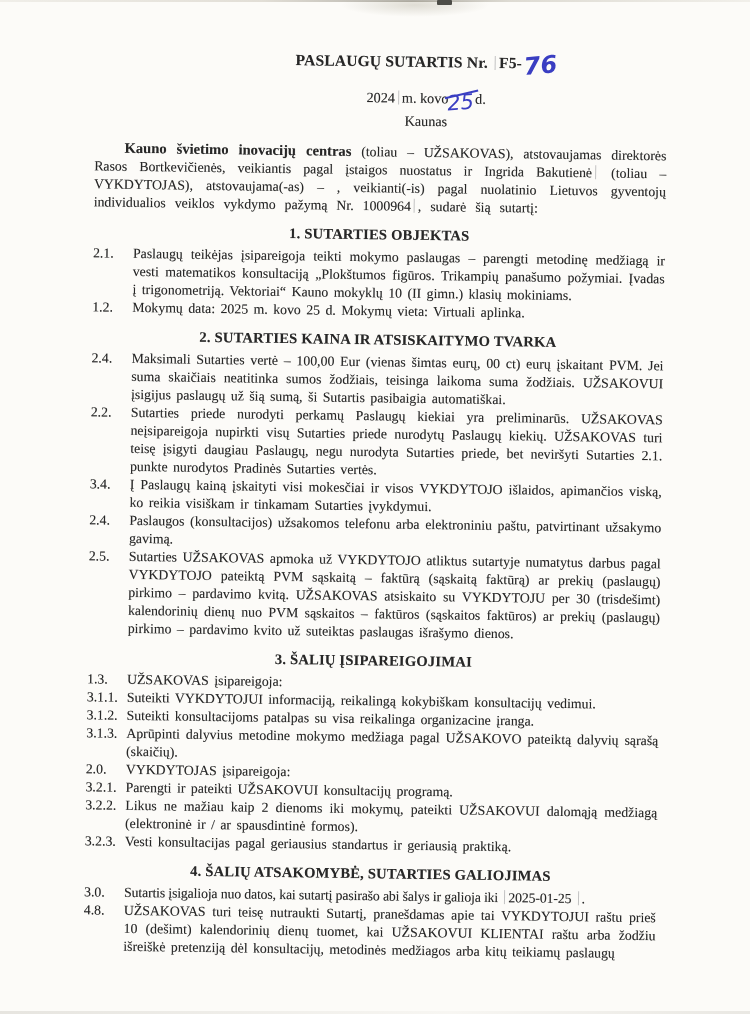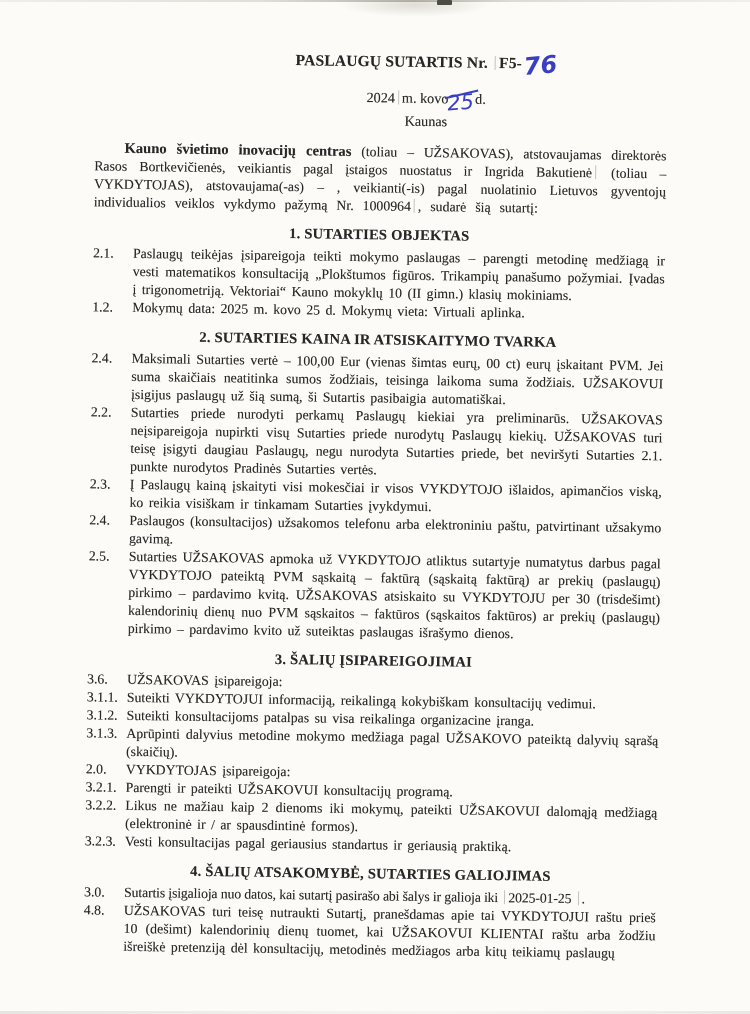--- a/index.html
+++ b/index.html
@@ -127,37 +127,37 @@
       <h2>2. SUTARTIES KAINA IR ATSISKAITYMO TVARKA</h2>
       <div class="clause">
           <span class="num">2.4.</span>
           <div class="ctext">Maksimali Sutarties vertė – 100,00 Eur (vienas šimtas eurų, 00 ct) eurų įskaitant PVM. Jei suma skaičiais neatitinka sumos žodžiais, teisinga laikoma suma žodžiais. UŽSAKOVUI įsigijus paslaugų už šią sumą, ši Sutartis pasibaigia automatiškai.</div>
         </div>
       <div class="clause">
           <span class="num">2.2.</span>
           <div class="ctext">Sutarties priede nurodyti perkamų Paslaugų kiekiai yra preliminarūs. UŽSAKOVAS neįsipareigoja nupirkti visų Sutarties priede nurodytų Paslaugų kiekių. UŽSAKOVAS turi teisę įsigyti daugiau Paslaugų, negu nurodyta Sutarties priede, bet neviršyti Sutarties 2.1. punkte nurodytos Pradinės Sutarties vertės.</div>
         </div>
       <div class="clause">
-          <span class="num">2.3.</span>
+          <span class="num">3.4.</span>
           <div class="ctext">Į Paslaugų kainą įskaityti visi mokesčiai ir visos VYKDYTOJO išlaidos, apimančios viską, ko reikia visiškam ir tinkamam Sutarties įvykdymui.</div>
         </div>
       <div class="clause">
           <span class="num">2.4.</span>
           <div class="ctext">Paslaugos (konsultacijos) užsakomos telefonu arba elektroniniu paštu, patvirtinant užsakymo gavimą.</div>
         </div>
       <div class="clause">
           <span class="num">2.5.</span>
           <div class="ctext">Sutarties UŽSAKOVAS apmoka už VYKDYTOJO atliktus sutartyje numatytus darbus pagal VYKDYTOJO pateiktą PVM sąskaitą – faktūrą (sąskaitą faktūrą) ar prekių (paslaugų) pirkimo – pardavimo kvitą. UŽSAKOVAS atsiskaito su VYKDYTOJU per 30 (trisdešimt) kalendorinių dienų nuo PVM sąskaitos – faktūros (sąskaitos faktūros) ar prekių (paslaugų) pirkimo – pardavimo kvito už suteiktas paslaugas išrašymo dienos.</div>
         </div>
     </div>
 
     <div class="section">
       <h2>3. ŠALIŲ ĮSIPAREIGOJIMAI</h2>
       <div class="clause">
-          <span class="num">3.6.</span>
+          <span class="num">1.3.</span>
           <div class="ctext">UŽSAKOVAS įsipareigoja:</div>
         </div>
       <div class="clause">
           <span class="num">3.1.1.</span>
           <div class="ctext">Suteikti VYKDYTOJUI informaciją, reikalingą kokybiškam konsultacijų vedimui.</div>
         </div>
       <div class="clause">
           <span class="num">3.1.2.</span>
           <div class="ctext">Suteikti konsultacijoms patalpas su visa reikalinga organizacine įranga.</div>
         </div>

